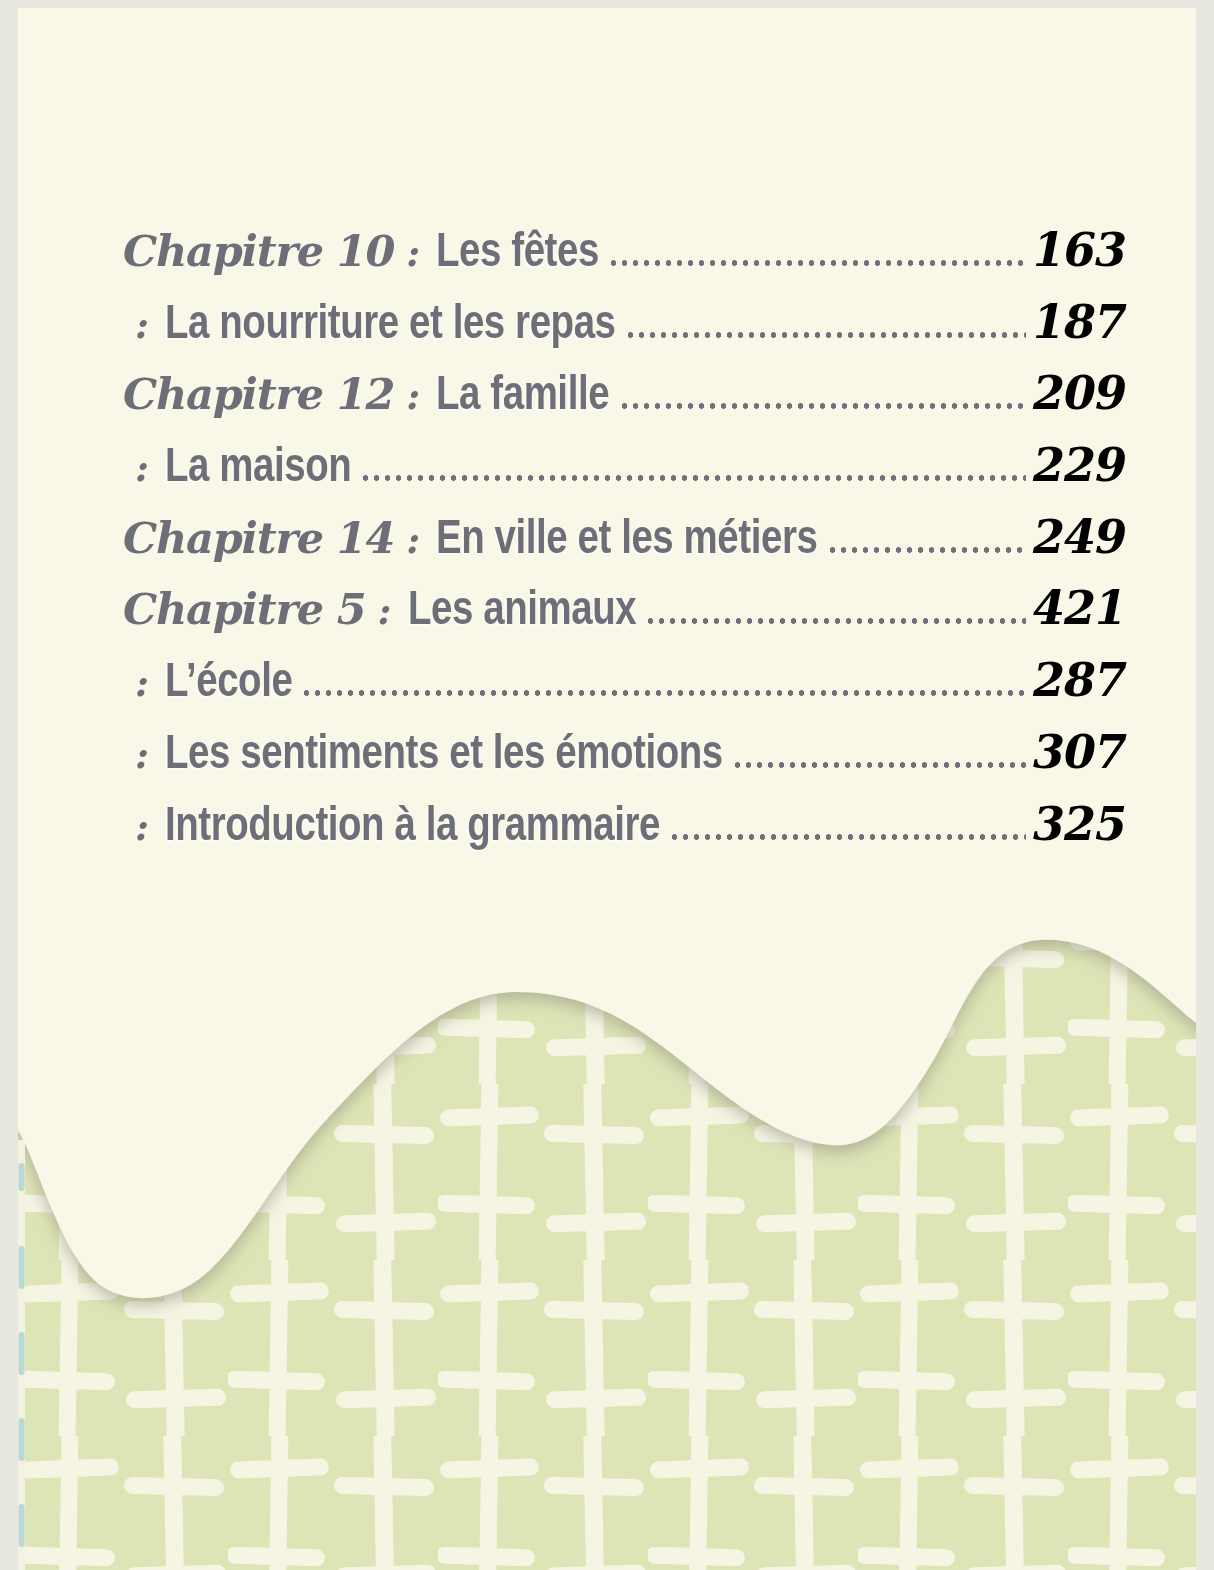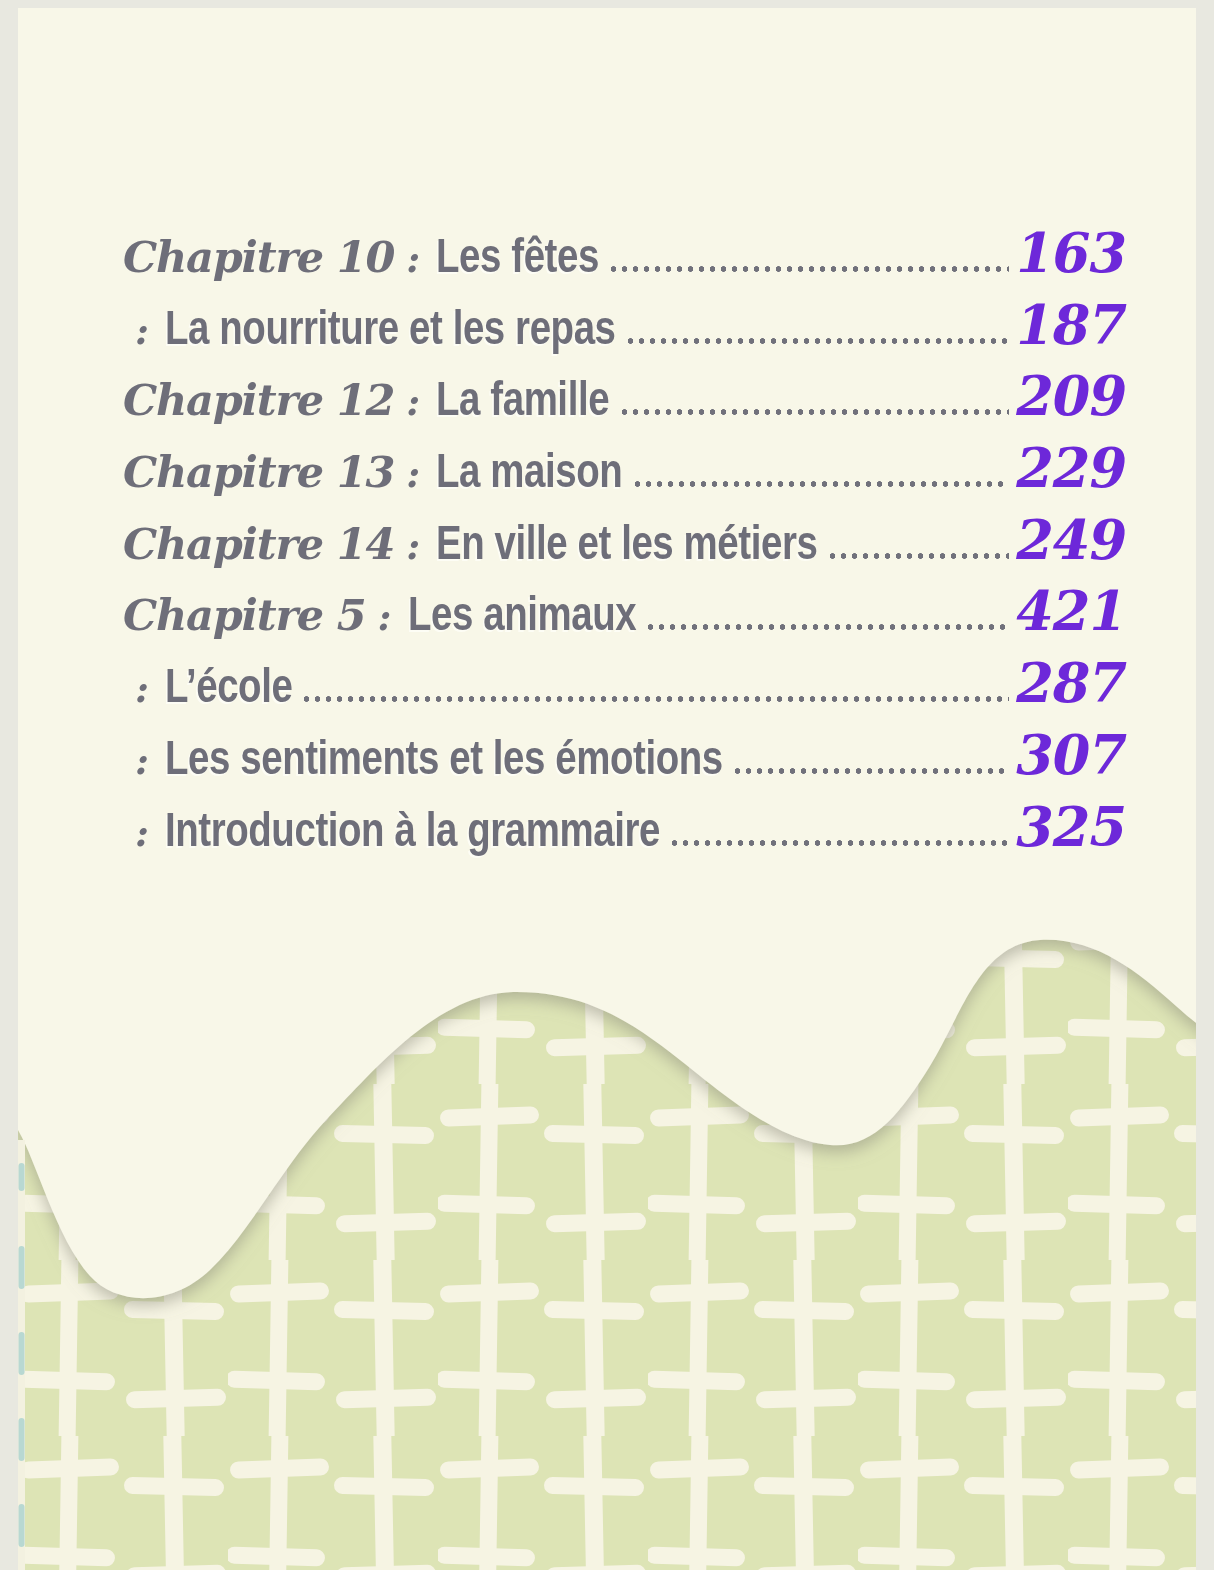--- a/index.html
+++ b/index.html
@@ -56,24 +56,24 @@
     margin:0 5px 0 9px;
     background-image:radial-gradient(circle, #71717b 2.6px, rgba(0,0,0,0) 3px);
     background-size:11px 6px;
     background-repeat:repeat-x;
     background-position:0 50%;
   }
   .toc-page{
     font-family:"DejaVu Serif", serif;
     font-style:italic;
     font-weight:700;
-    font-size:54px;
+    font-size:46px;
     letter-spacing:-1px;
     line-height:1;
-    color:#6d28d9;
+    color:#000000;
     margin-left:2px;
   }
   .decor{
     position:absolute;
     left:0;top:900px;
     width:1214px;height:670px;
     display:block;
   }
 </style>
 </head>
@@ -100,21 +100,20 @@
 
     <div class="toc-row">
       <span class="toc-chapter">Chapitre 12</span>
       <span class="toc-colon">:</span>
       <span class="toc-title" style="transform: scaleX(0.8); transform-origin: 0px 100%; margin-right: -43.2px;">La famille</span>
       <div class="toc-leader"></div>
       <span class="toc-page">209</span>
     </div>
 
     <div class="toc-row">
-      <span class="toc-chapter">Chapitre 13</span>
       <span class="toc-colon">:</span>
       <span class="toc-title" style="transform: scaleX(0.8); transform-origin: 0px 100%; margin-right: -46.6px;">La maison</span>
       <div class="toc-leader"></div>
       <span class="toc-page">229</span>
     </div>
 
     <div class="toc-row">
       <span class="toc-chapter">Chapitre 14</span>
       <span class="toc-colon">:</span>
       <span class="toc-title" style="transform: scaleX(0.8); transform-origin: 0px 100%; margin-right: -95.4px;">En ville et les métiers</span>

